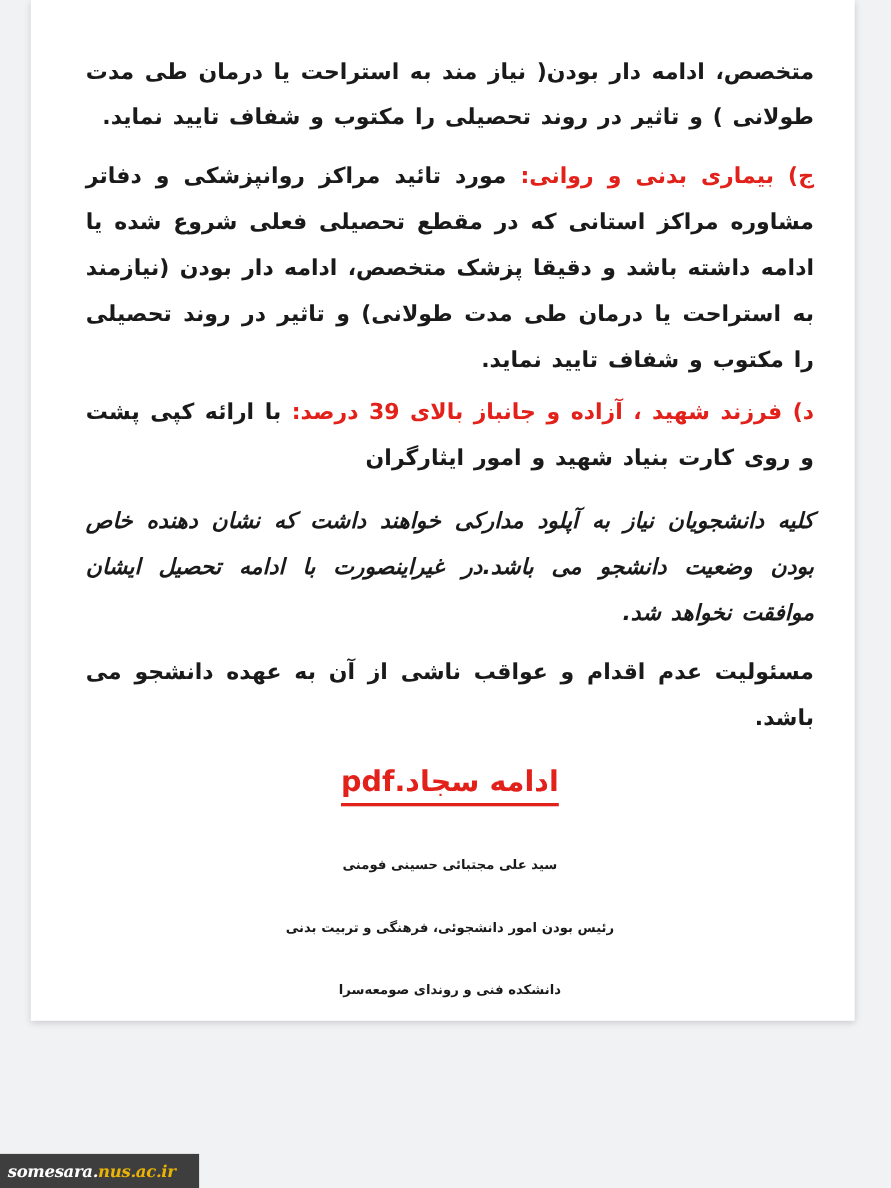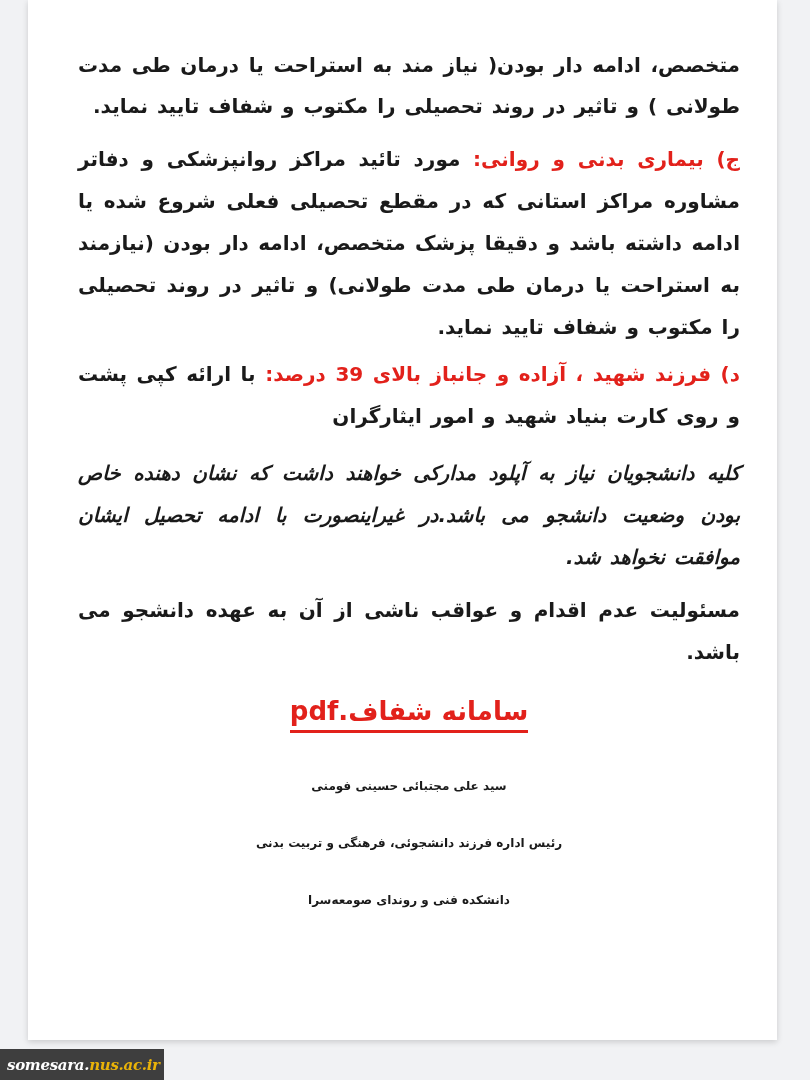--- a/index.html
+++ b/index.html
@@ -14,21 +14,21 @@
   .viewer {
     position: relative;
     width: 810px;
     height: 1080px;
   }
   .page {
     position: absolute;
     left: 28px;
     top: 0;
     width: 749px;
-    height: 1040px;
+    height: 928px;
     background: #ffffff;
     box-shadow: 0 2px 6px rgba(0,0,0,0.16);
     box-sizing: border-box;
     padding: 45px 37px 0 50px;
     direction: rtl;
   }
   .para {
     margin: 0;
     font-size: 20px;
     line-height: 42px;
@@ -75,21 +75,21 @@
     line-height: 57px;
   }
   .watermark {
     position: absolute;
     left: 0;
     top: 1049px;
     height: 31px;
     background: #3e3e3e;
     display: flex;
     align-items: center;
-    padding: 0 4px 0 7px;
+    padding: 0 21px 0 7px;
     font-family: "DejaVu Serif", serif;
     font-style: italic;
     font-weight: bold;
     font-size: 15px;
     letter-spacing: -0.3px;
     white-space: nowrap;
   }
   .wm-site { color: #ffffff; }
   .wm-domain { color: #eab308; }
 </style>
@@ -116,26 +116,26 @@
 
     <p class="para p4">
       <span>کلیه دانشجویان نیاز به آپلود مدارکی خواهند داشت که نشان دهنده خاص بودن وضعیت دانشجو می باشد.در غیراینصورت با ادامه تحصیل ایشان موافقت نخواهد شد.</span>
     </p>
 
     <p class="para p5">
       <span>مسئولیت عدم اقدام و عواقب ناشی از آن به عهده دانشجو می باشد.</span>
     </p>
 
     <p class="link-line">
-      <a class="red-link">سامانه شفاف.pdf</a>
+      <a class="red-link">ادامه سجاد.pdf</a>
     </p>
 
     <div class="signature">
       <p class="sig-line">سید علی مجتبائی حسینی فومنی</p>
-      <p class="sig-line">رئیس اداره فرزند دانشجوئی، فرهنگی و تربیت بدنی</p>
+      <p class="sig-line">رئیس بودن امور دانشجوئی، فرهنگی و تربیت بدنی</p>
       <p class="sig-line">دانشکده فنی و روند‌ای صومعه‌سرا</p>
     </div>
 
   </div>
 
   <div class="watermark">
     <span class="wm-site">somesara.</span>
       <span class="wm-domain">nus.ac.ir</span>
   </div>
 

